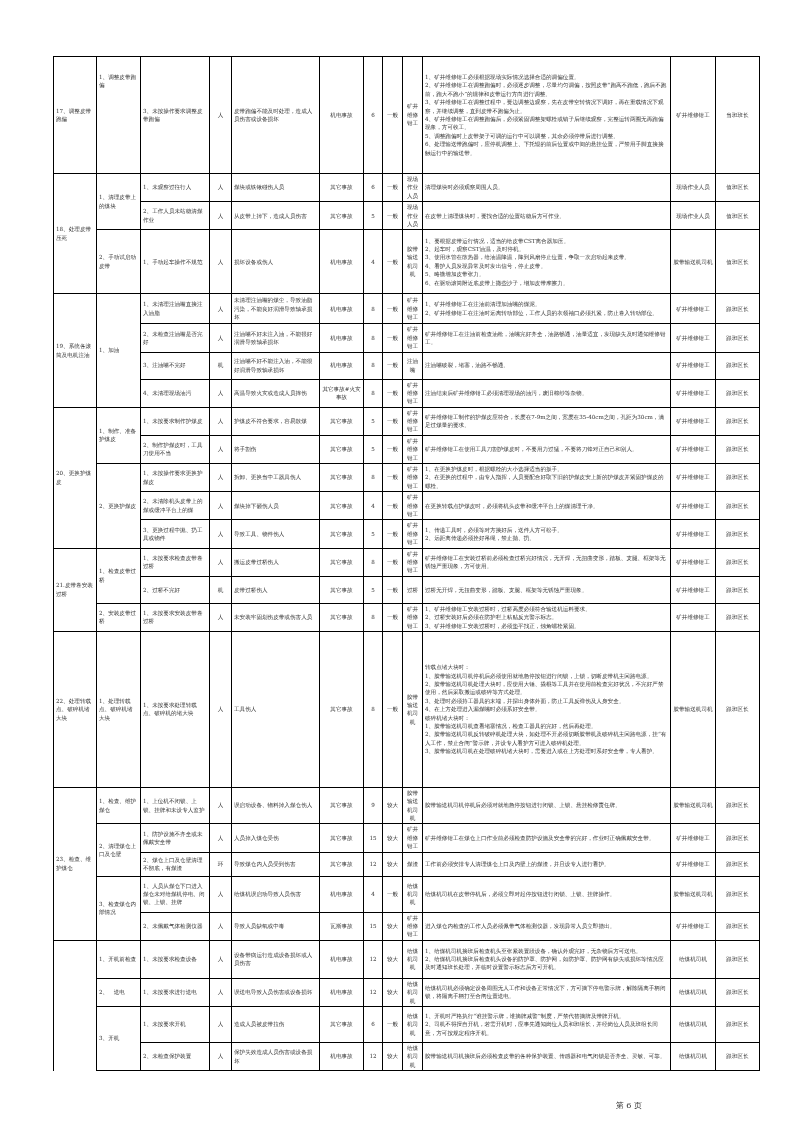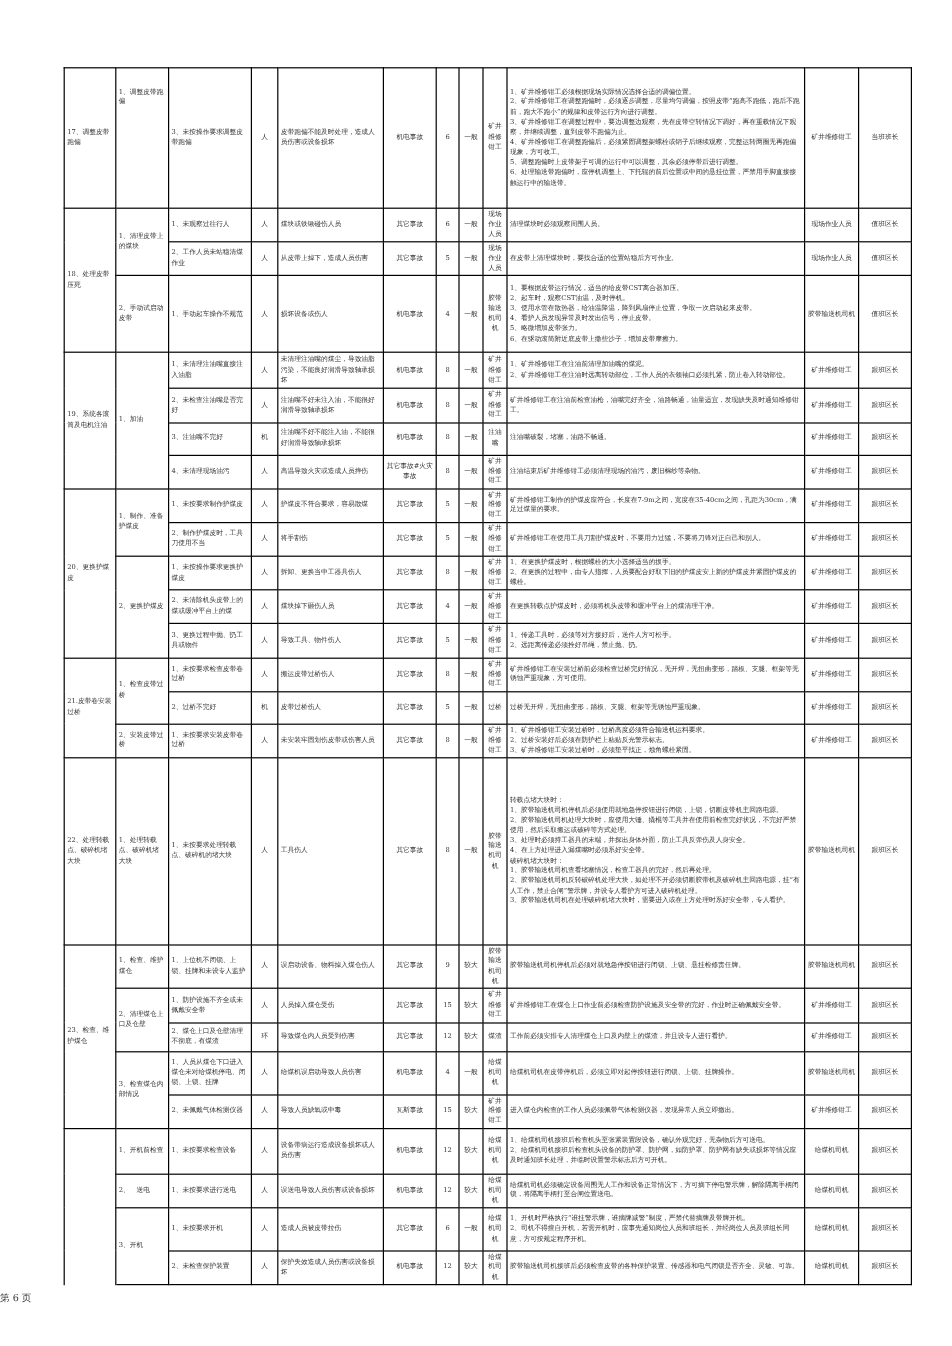--- a/index.html
+++ b/index.html
@@ -4,21 +4,21 @@
 <style>
   html, body { margin: 0; padding: 0; background: #ffffff; }
   body { width: 793px; height: 1122px; position: relative; overflow: hidden;
          font-family: "DejaVu Serif", "Liberation Serif", serif; color: #222; }
   .page { position: absolute; left: 53px; top: 56px; width: 694px; }
   table { border-collapse: collapse; table-layout: fixed; width: 694px; }
   td { border: 1px solid #000; font-size: 5.6px; line-height: 1.5; padding: 1px 2px;
        vertical-align: middle; word-break: break-all; color: #333; }
   td.c { text-align: center; }
   td.measure { white-space: pre-line; padding: 1px 2px; }
-  .footer { position: absolute; top: 1076px; left: 0; width: 642px; text-align: left;
+  .footer { position: absolute; top: 1100px; left: 0; width: 642px; text-align: right;
             font-size: 8px; color: #333; }
 </style>
 </head>
 <body>
 
 <div class="page">
 <table>
   <colgroup>
     <col style="width:43px">
         <col style="width:44px">

